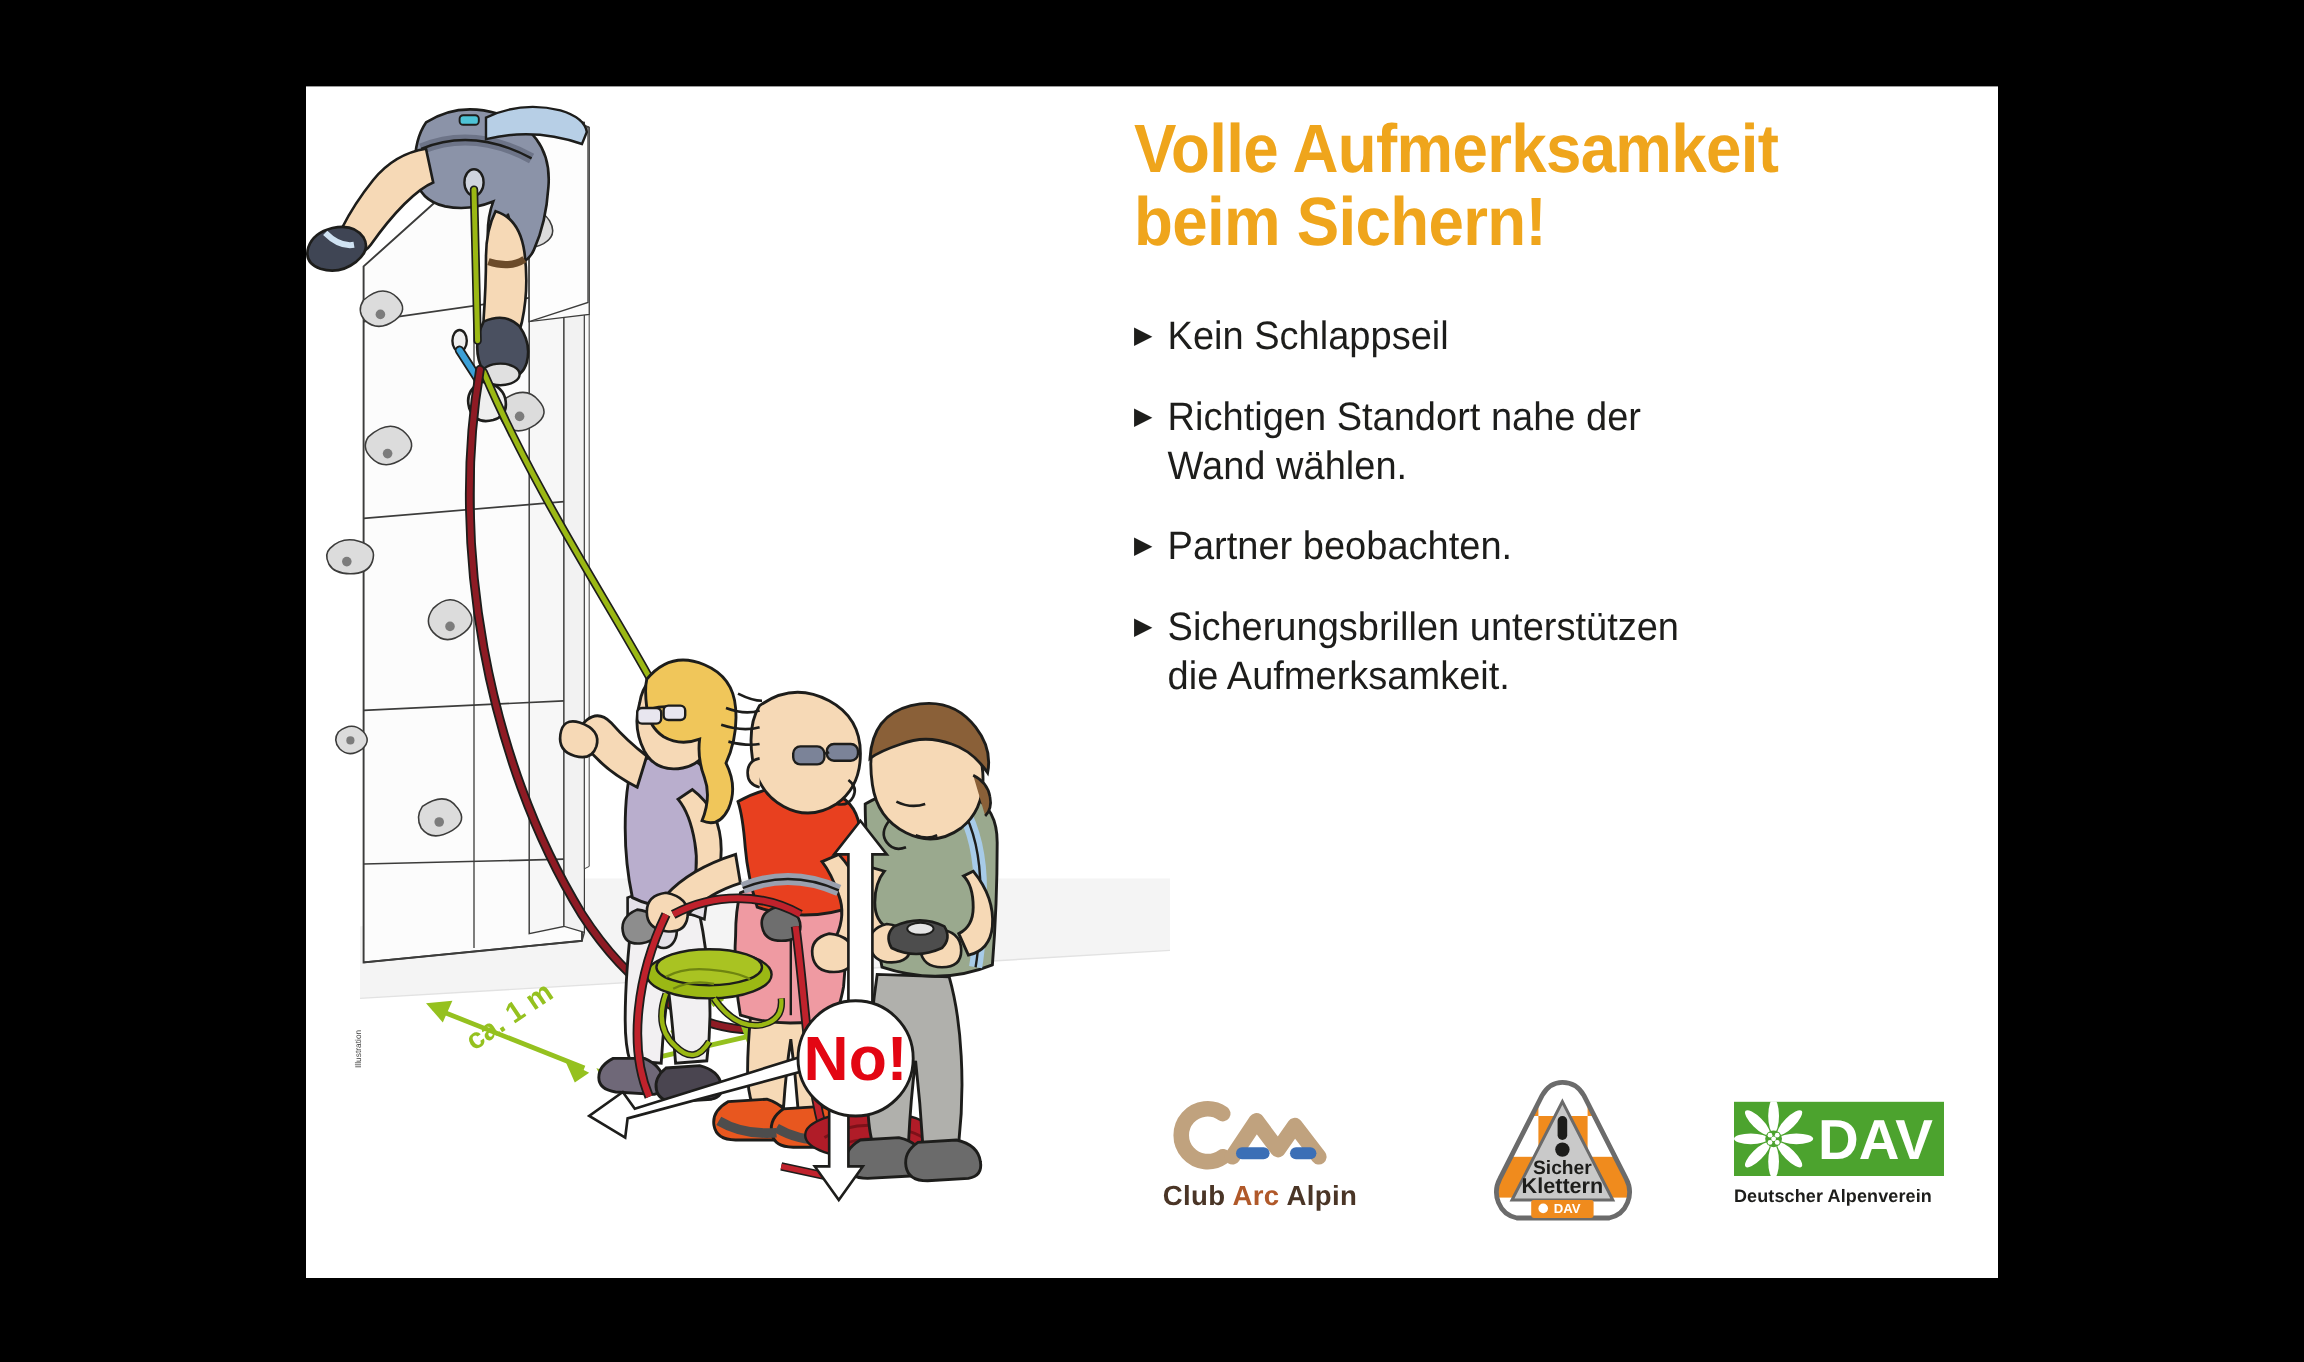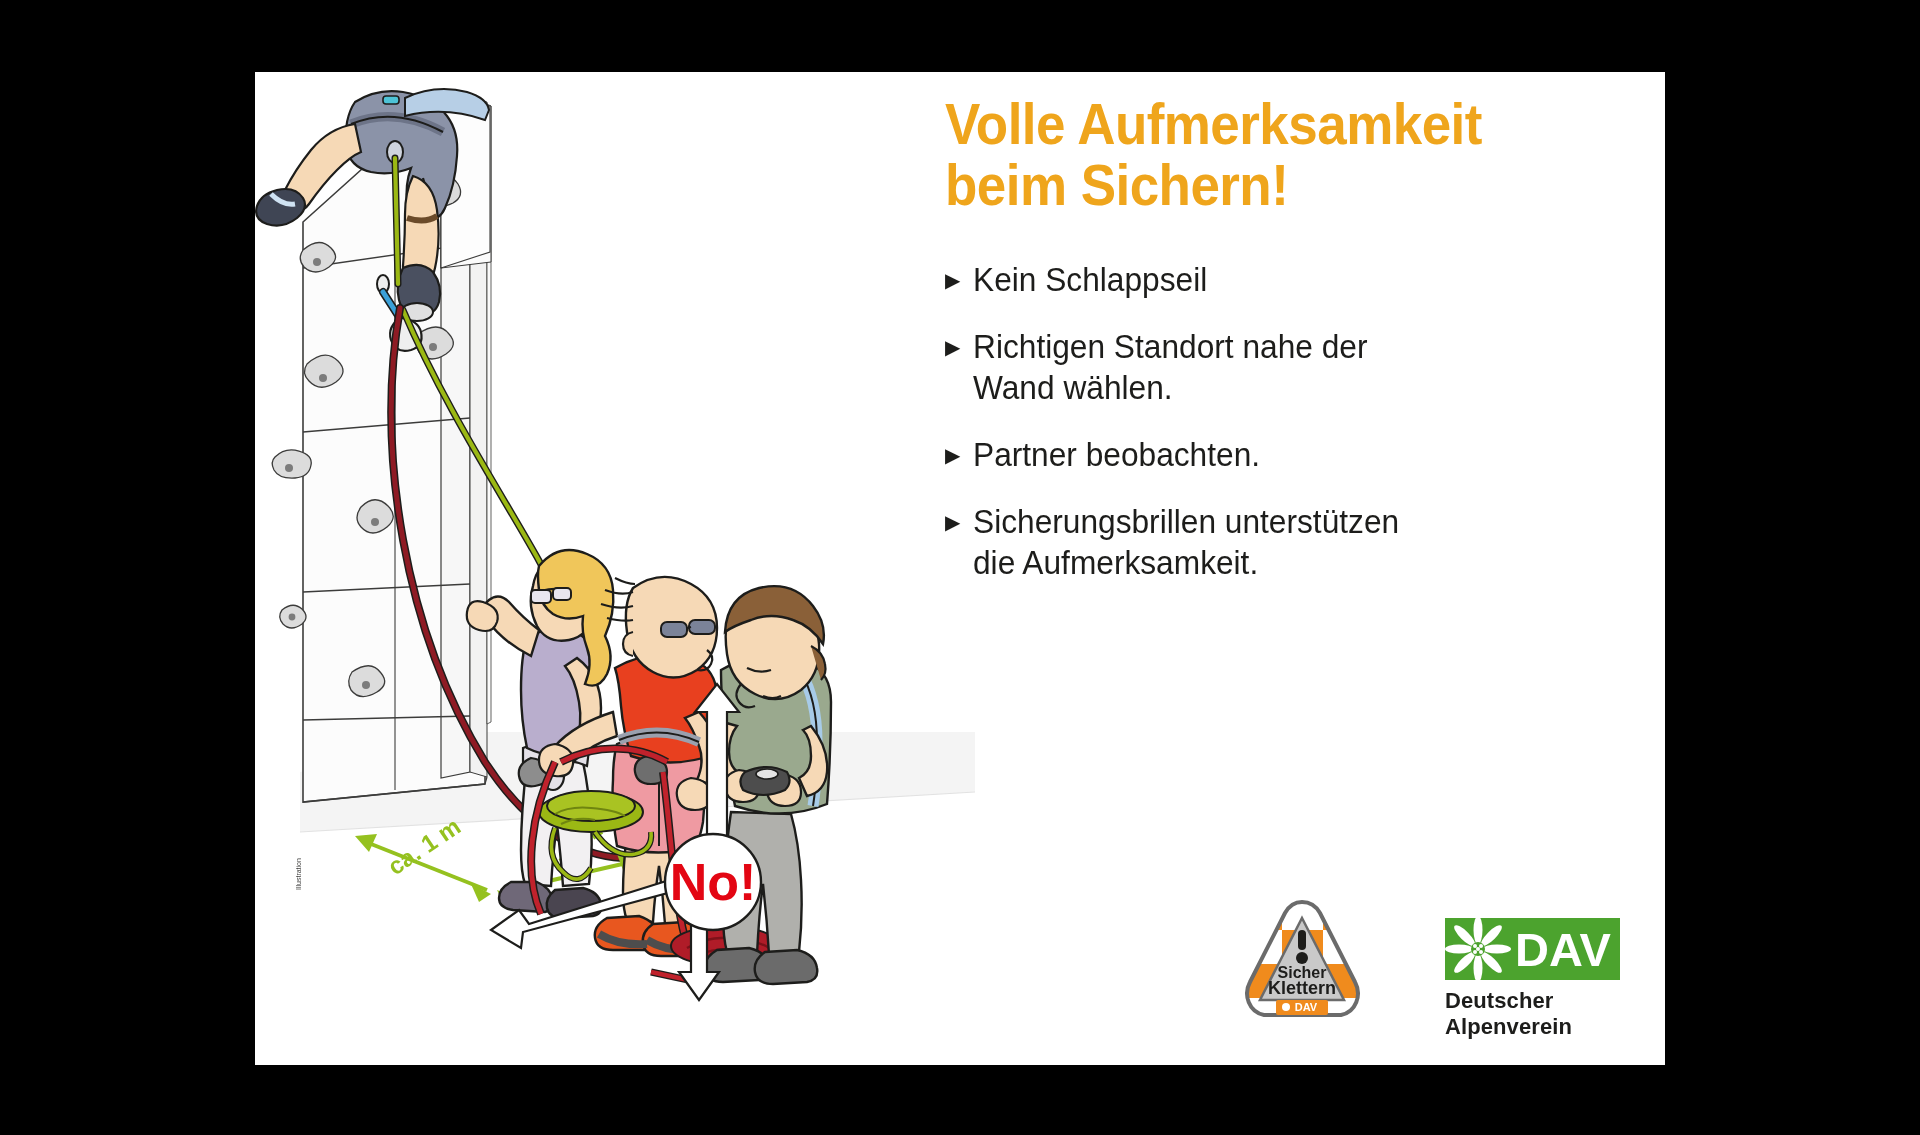--- a/index.html
+++ b/index.html
@@ -28,21 +28,21 @@
   #logos{position:absolute;left:690px;top:820px;width:710px;height:150px;}
   .logo{position:absolute;}
   #logo-caa{left:10px;top:22px;width:190px;text-align:center;}
   #caa-word{font-family:"Liberation Sans Narrow","Liberation Sans",sans-serif;
             font-weight:700;font-size:23px;letter-spacing:.3px;margin-top:2px;}
   #caa-word .w1,#caa-word .w3{color:#4a3526;}
   #caa-word .w2{color:#b0592a;}
   #logo-sk{left:295px;top:4px;width:125px;height:130px;}
   #logo-dav{left:500px;top:26px;width:205px;}
   #dav-sub{font-family:"Liberation Sans Narrow","Liberation Sans",sans-serif;
-           font-weight:700;font-size:22px;color:#1d1d1b;margin-top:4px;letter-spacing:.1px;}
+           font-weight:700;font-size:15px;color:#1d1d1b;margin-top:4px;letter-spacing:.1px;}
 </style>
 </head>
 <body>
 
 <div id="stage">
   <div id="slide">
 
     <div id="illus">
       <svg width="720" height="993" viewBox="0 0 720 993" xmlns="http://www.w3.org/2000/svg">
         <defs>
@@ -332,20 +332,33 @@
         <li>
           <span class="bmark">▶</span>
           <span class="btext">Sicherungsbrillen unterstützen
 die Aufmerksamkeit.</span>
         </li>
       </ul>
     </div>
 
     <div id="logos">
 
+      <div class="logo" id="logo-caa">
+        <svg width="150" height="62" viewBox="0 0 150 62">
+          <path d="M44 14 A22 22 0 1 0 44 50" fill="none" stroke="#c0a27e" stroke-width="13" stroke-linecap="round"></path>
+          <path d="M52 50 L72 20 L90 44 L104 24 L124 50" fill="none" stroke="#c0a27e" stroke-width="13" stroke-linejoin="round" stroke-linecap="round"></path>
+          <rect x="55" y="42" width="28" height="10" rx="5" fill="#3b6fb6"></rect>
+          <rect x="100" y="42" width="22" height="10" rx="5" fill="#3b6fb6"></rect>
+        </svg>
+        <div id="caa-word">
+          <span class="w1">Club</span>
+          <span class="w2">Arc</span>
+          <span class="w3">Alpin</span>
+        </div>
+      </div>
 
       <div class="logo" id="logo-sk">
         <svg width="125" height="130" viewBox="0 0 125 130">
           <defs>
             <clipPath id="skTri">
               <path d="M62 6 C70 6 76 10 80 17 L115 86 C122 99 116 116 101 119 L24 119 C9 116 3 99 10 86 L45 17 C49 10 55 6 62 6 Z"></path>
             </clipPath>
           </defs>
           <g clip-path="url(#skTri)">
             <rect x="0" y="0" width="125" height="130" fill="#ffffff"></rect>

